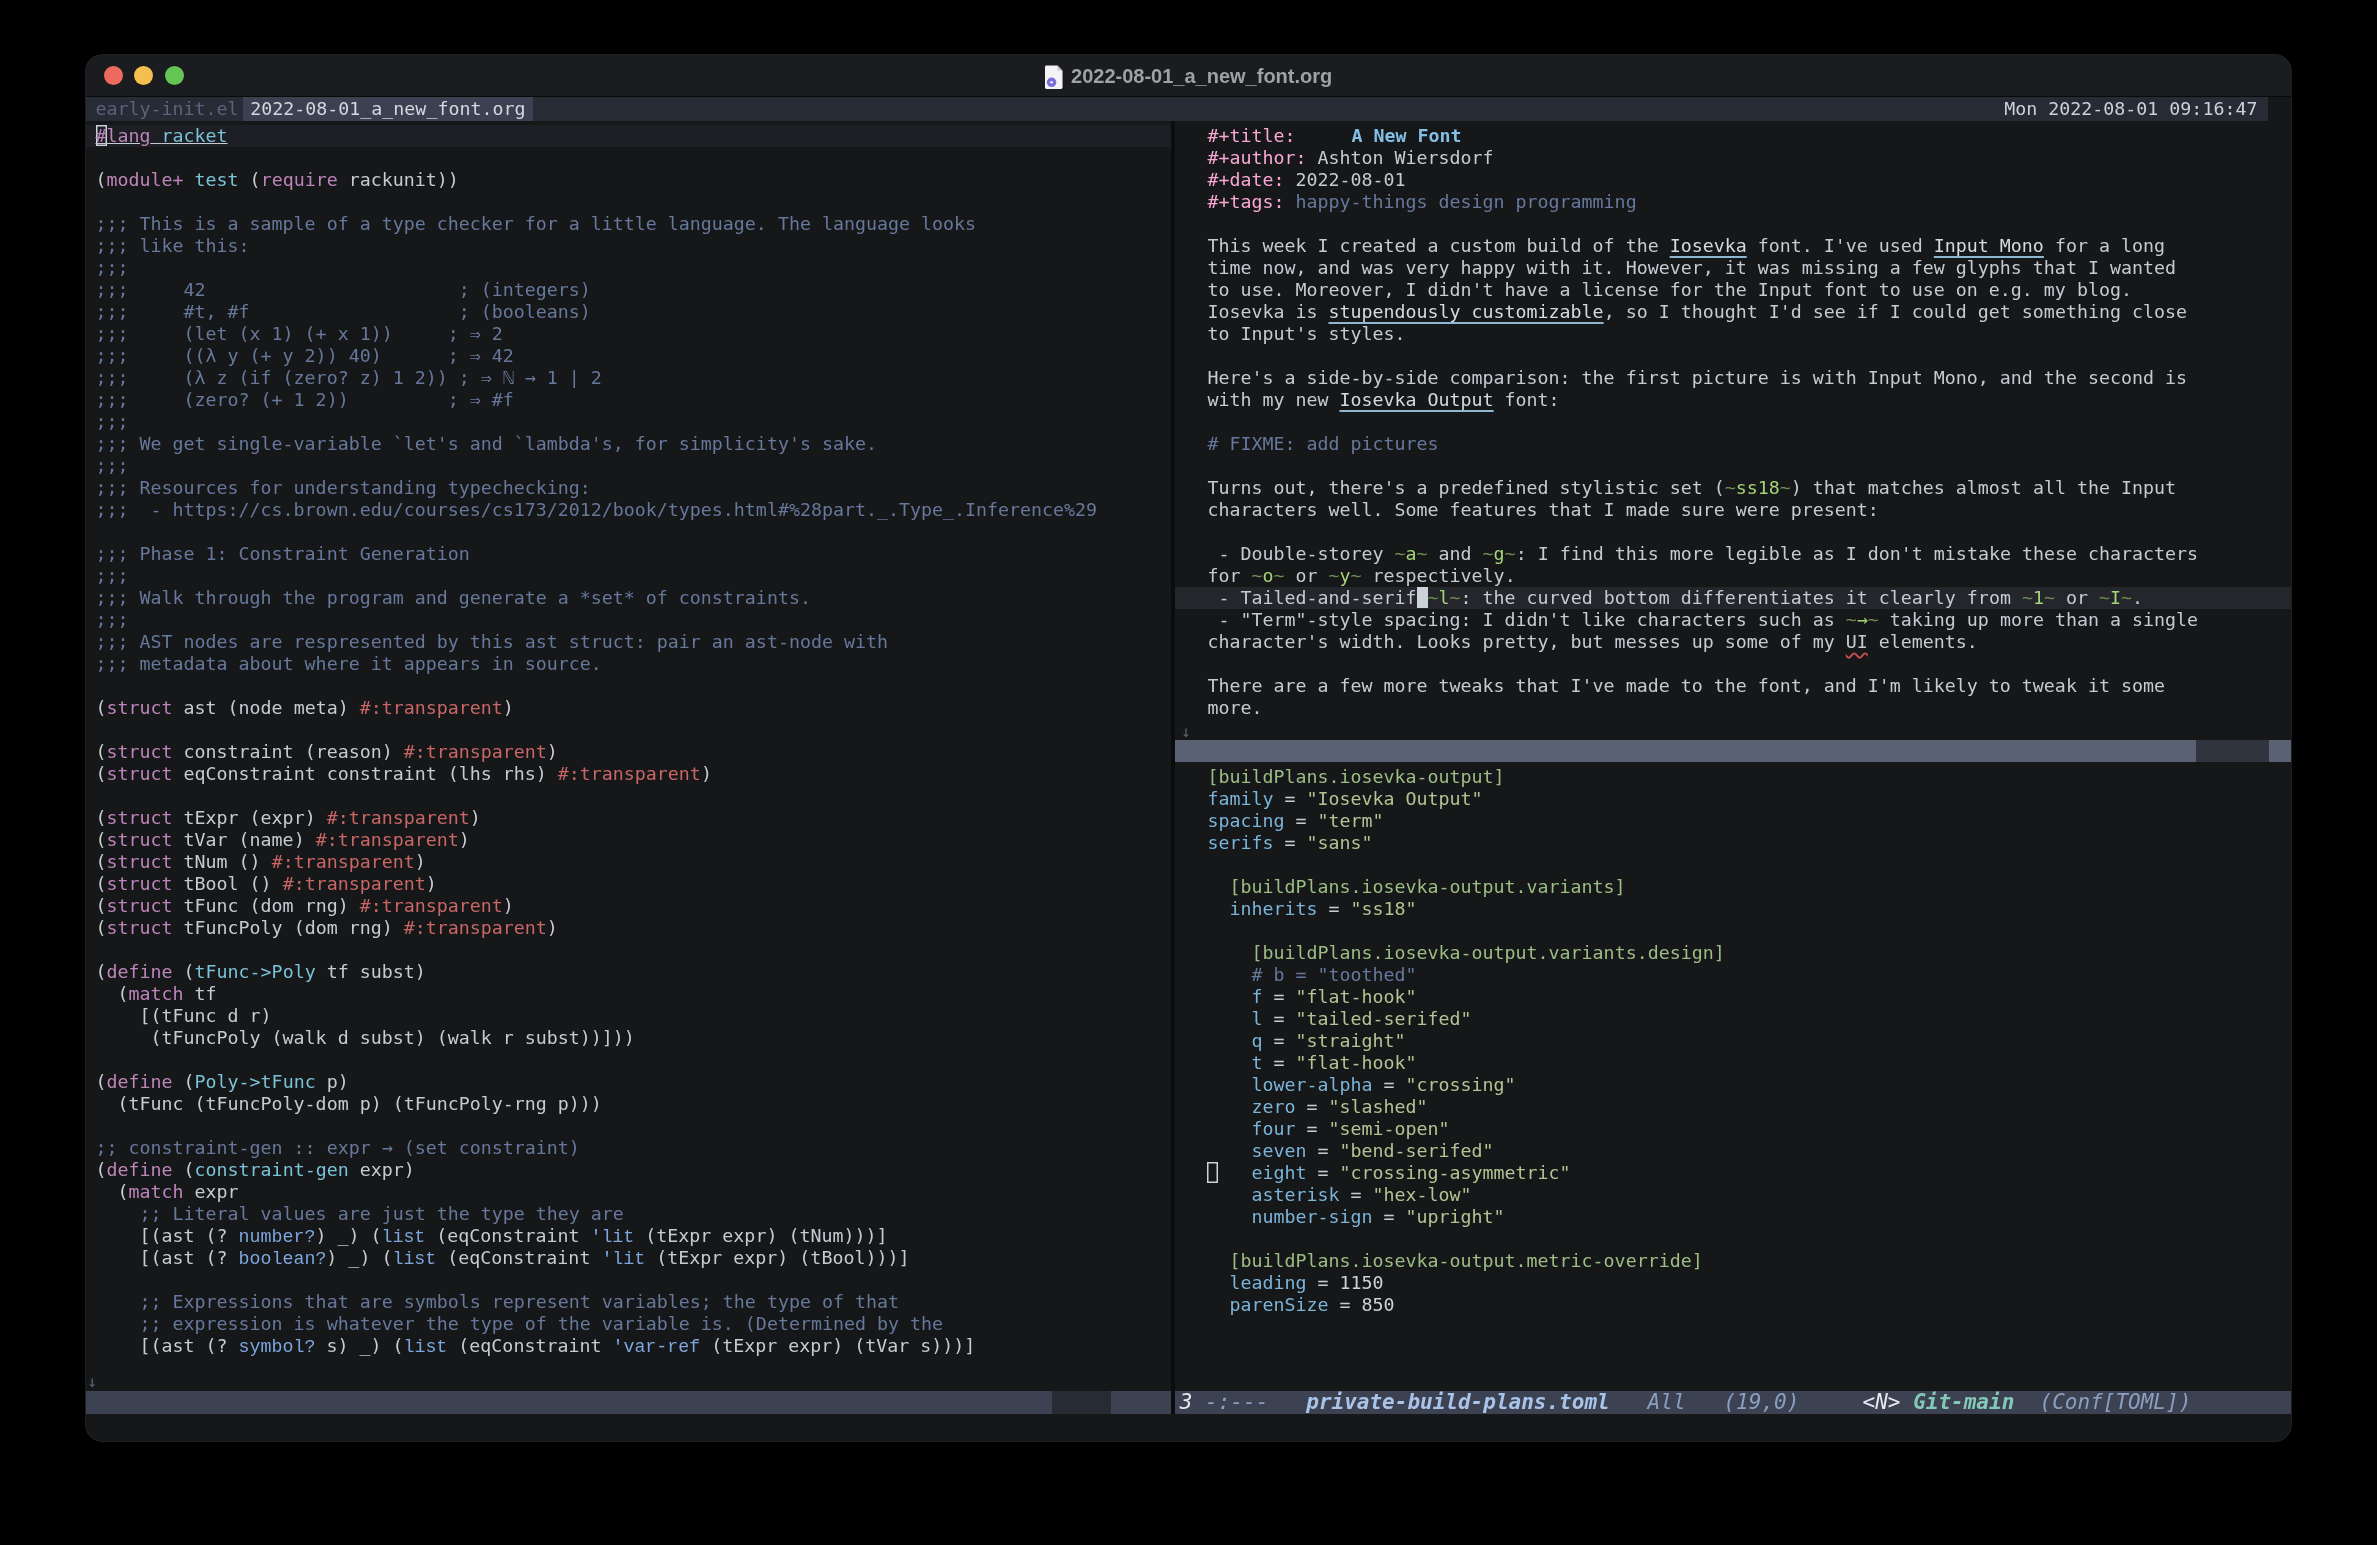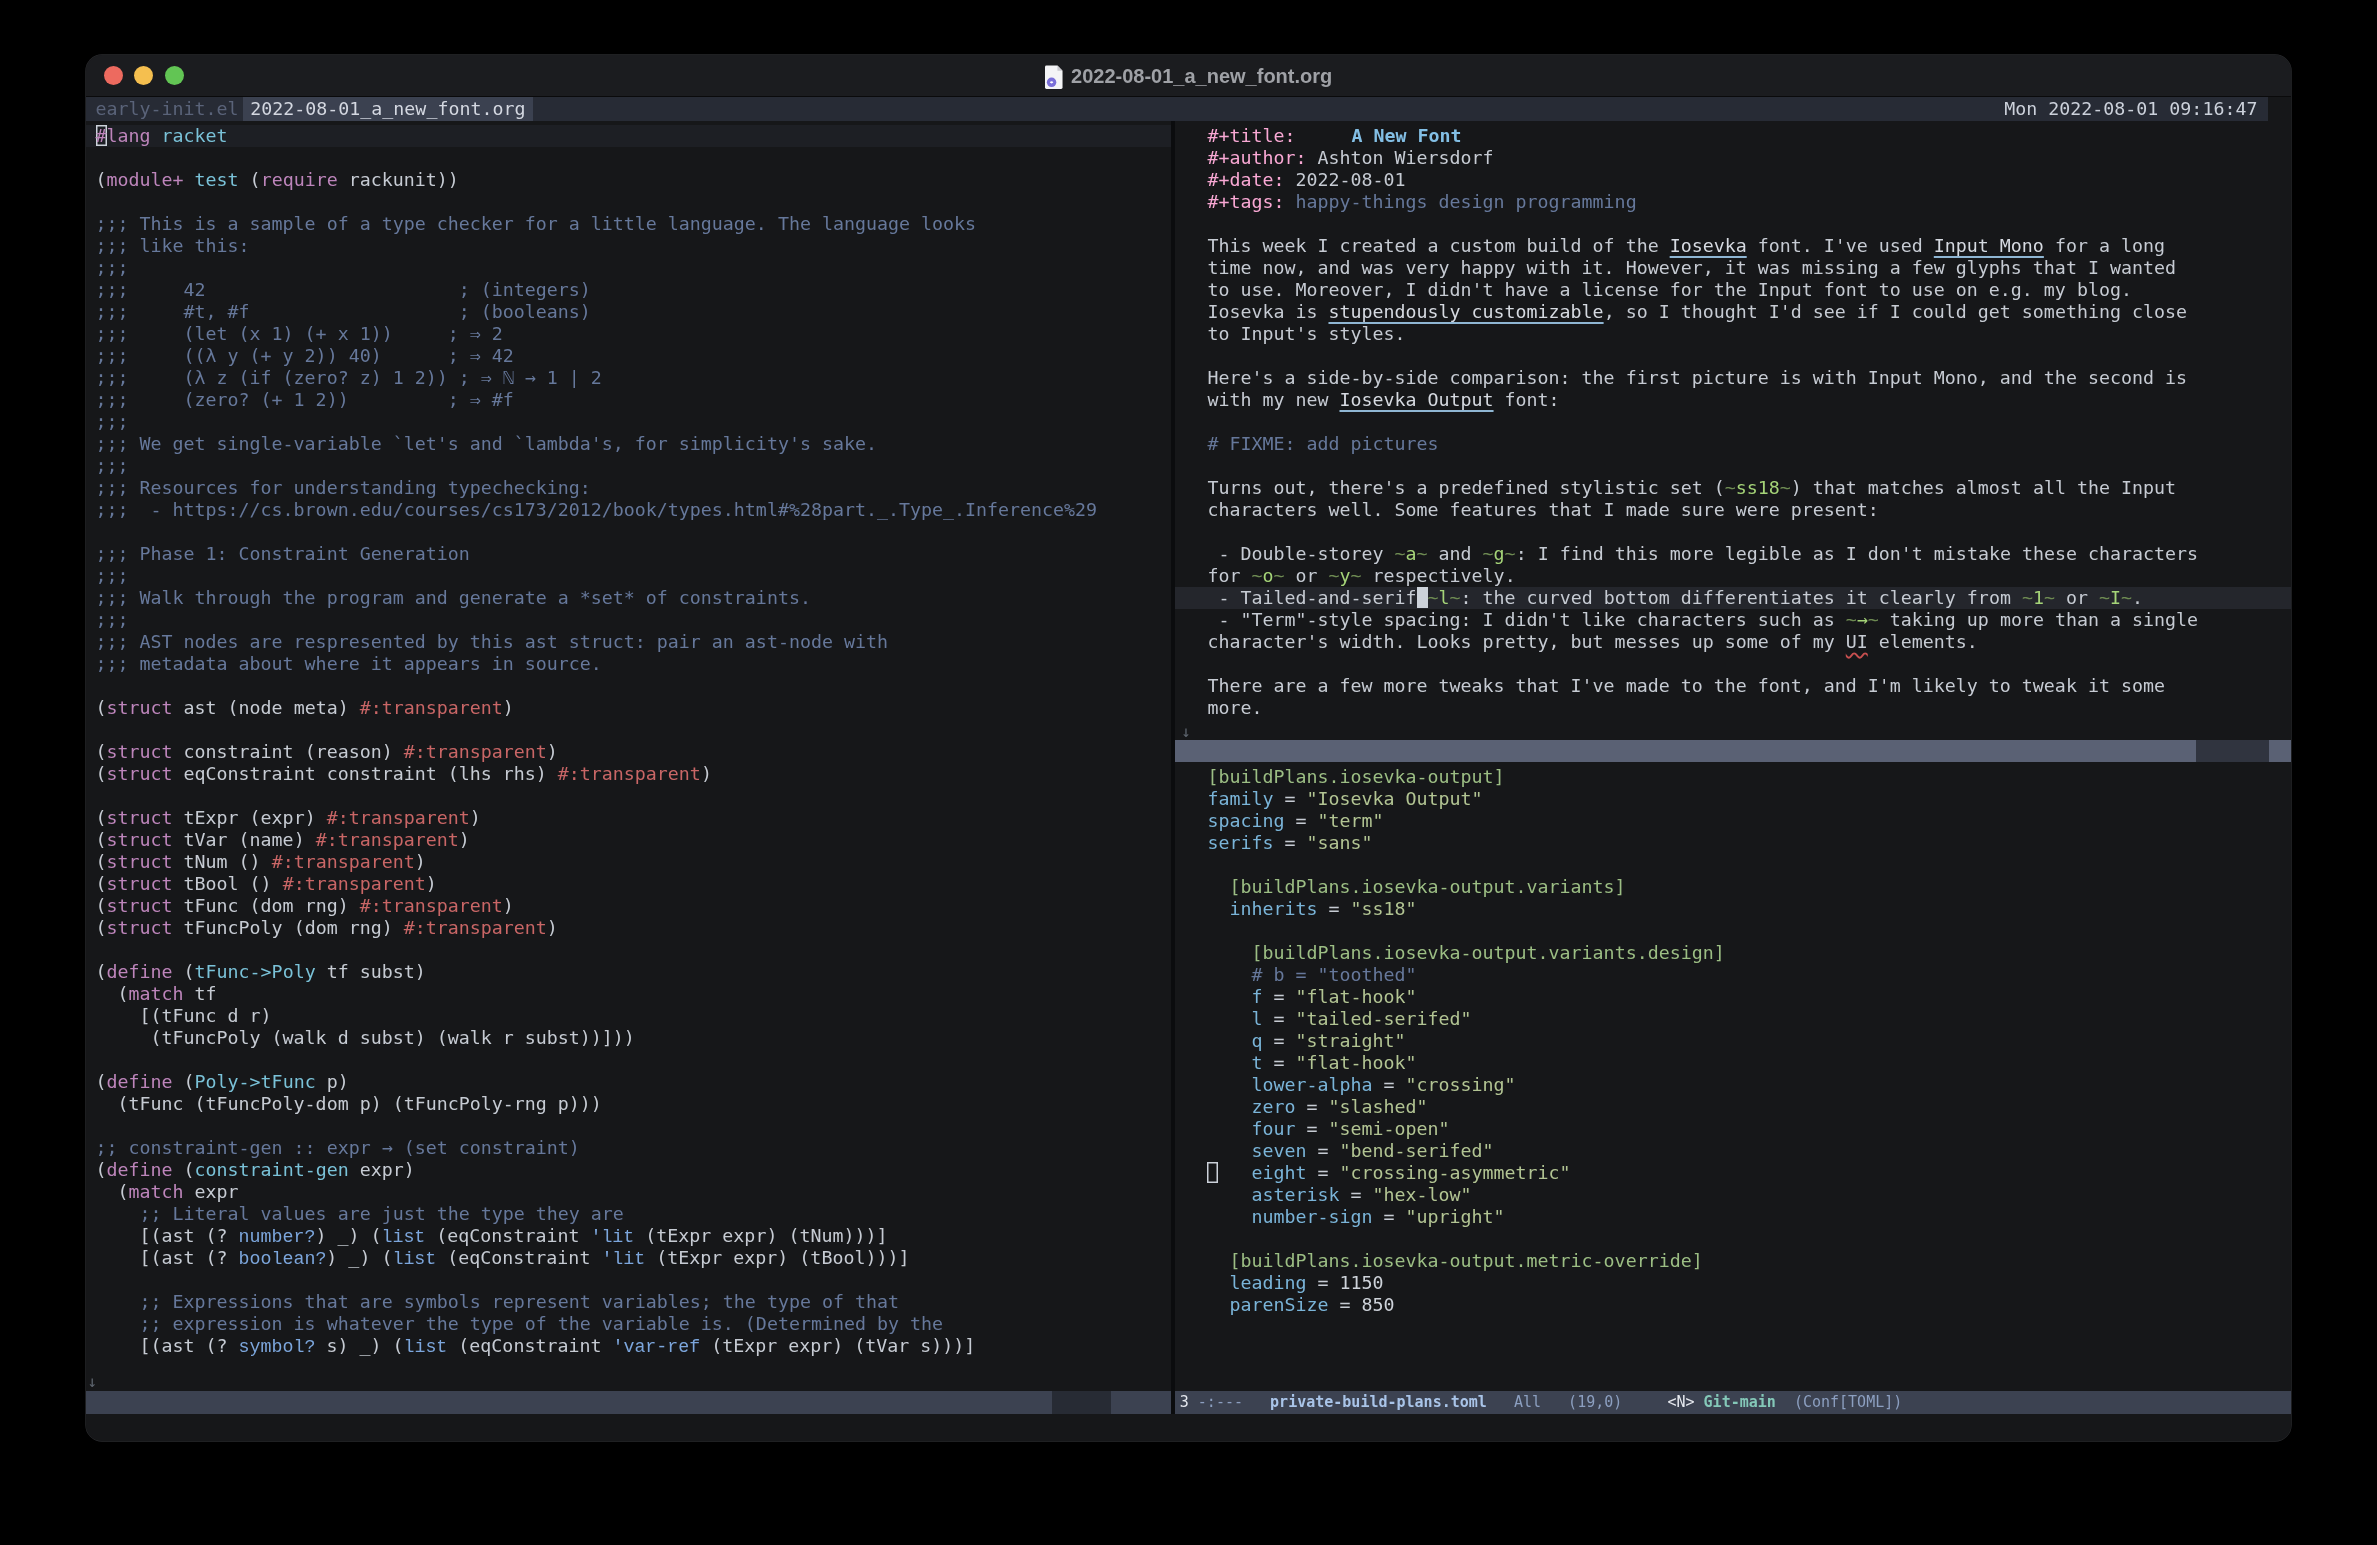--- a/index.html
+++ b/index.html
@@ -24,21 +24,21 @@
   .content{flex:none;height:1293px;display:flex;flex-direction:row;}
   .pane-left{width:1085px;display:flex;flex-direction:column;flex:none;}
   .vdivider{width:4.4px;background:#0b0c0e;flex:none;}
   .pane-right{width:1116px;display:flex;flex-direction:column;flex:none;}
   .buffer{position:relative;background:#161719;overflow:hidden;padding:4.4px 0 0 9.5px;}
   .buffer.right{padding-left:32px;}
   .buf-racket{height:1271px;}
   .buf-org{height:619px;}
   .buf-toml{height:630px;}
   .row{white-space:pre;font-size:18.3px;line-height:22px;height:22px;color:#c6cbd3;}
-  .buf-racket .row.hl{background:#1d1f24;margin-left:-9.5px;padding-left:9.5px;}
+  .buf-racket .row.hl{background:#1d1f24;margin-left:-9.5px;padding-left:9.5px;text-decoration:underline;}
   .buf-org .row.hl{background:#24262c;margin-left:-32px;padding-left:32px;}
   
   .d{color:#c6cbd3;}
   .c{color:#66789b;}
   .kw{color:#bd85bb;}
   .cy{color:#7ac2d8;}
   .bl{color:#7ca6dc;font-family:Liberation Mono, monospace;}
   .rd{color:#c96666;}
   .okw{color:#f9a8d4;}
   .otitle{color:#83bfe5;font-weight:bold;margin-left:45px;}
@@ -46,21 +46,21 @@
   .tld{color:#6d8a52;}
   .lnk{color:#d6dae1;text-decoration:underline;text-decoration-color:#8fb6d3;text-decoration-thickness:1.5px;text-underline-offset:4.4px;}
   .ui{color:#c6cbd3;text-decoration:underline wavy #c84f4f 1.5px;text-underline-offset:3.7px;}
   .sec{color:#9cbe84;}
   .key{color:#7ab4d8;}
   .str{color:#b2c493;}
   .num{color:#ced3da;}
   .cur{background:#ccd2da;color:#17181b;}
   .hcur{box-shadow:inset 0 0 0 1.5px #ccd2da;}
   
-  .mline{position:relative;height:23px;background:#3c4251;font-size:15px;line-height:23px;white-space:pre;padding-left:4.4px;flex:none;overflow:hidden;}
+  .mline{position:relative;height:23px;background:#3c4251;font-size:21px;line-height:23px;white-space:pre;padding-left:4.4px;flex:none;overflow:hidden;font-style:italic;}
   .mline.active{height:22px;line-height:22px;background:#5a6174;}
   .mln{color:#e6e9ef;}
   .mlb{color:#8c9fc0;}
   .mlf{color:#a9c4e8;font-weight:bold;}
   .mlg{color:#84c8b8;font-weight:bold;}
   .mscroll{position:absolute;top:0;height:100%;background:#272b34;}
   .mline.active .mscroll{background:#30343f;}
   
   .echo{height:26px;line-height:26px;font-size:18.3px;color:#d3d7dd;padding-left:9.5px;white-space:pre;flex:none;background:#161719;}
   

